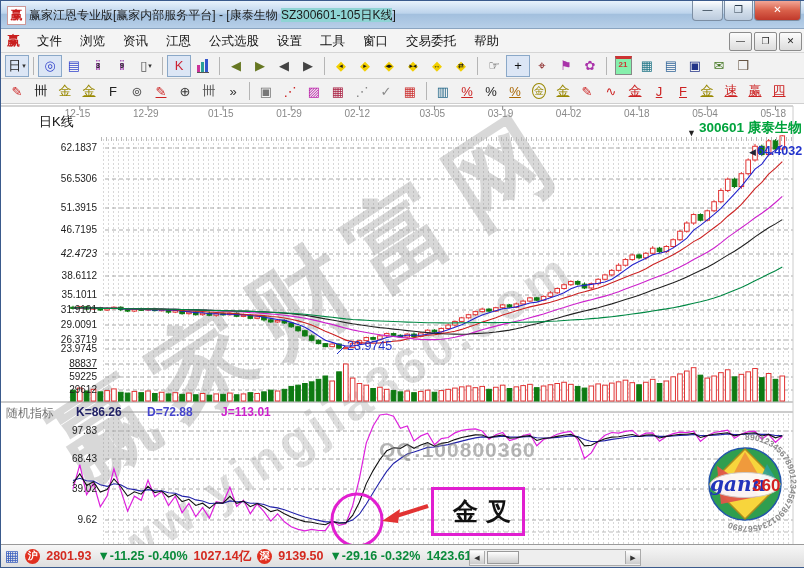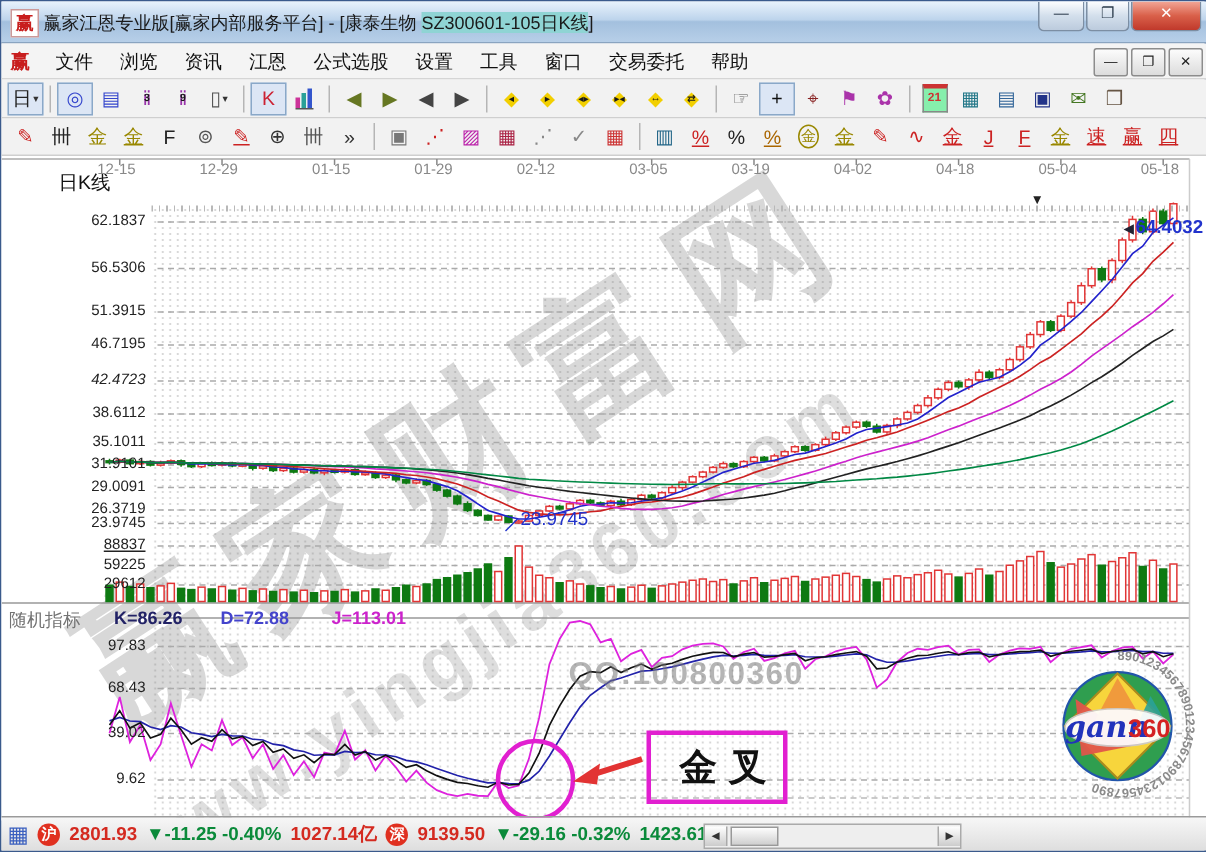--- a/index.html
+++ b/index.html
@@ -691,20 +691,21 @@
         <div class="date-label" style="left: 418.46px;">03-05</div>
         <div class="date-label" style="left: 486.66px;">03-19</div>
         <div class="date-label" style="left: 554.86px;">04-02</div>
         <div class="date-label" style="left: 623.06px;">04-18</div>
         <div class="date-label" style="left: 691.26px;">05-04</div>
         <div class="date-label" style="left: 759.46px;">05-18</div>
       </div>
 
 
     <span id="symbol-caret">▼</span>
+    <span id="symbol-text">300601 康泰生物</span>
 
     <div id="price-tag"><span class="ar">◀</span><span>64.4032</span></div>
 
     <div id="low-annot">23.9745</div>
 
     <div id="y-labels">
         <div class="ylab" style="top: 38px;">62.1837</div>
         <div class="ylab" style="top: 69px;">56.5306</div>
         <div class="ylab" style="top: 98px;">51.3915</div>
         <div class="ylab" style="top: 120px;">46.7195</div>

